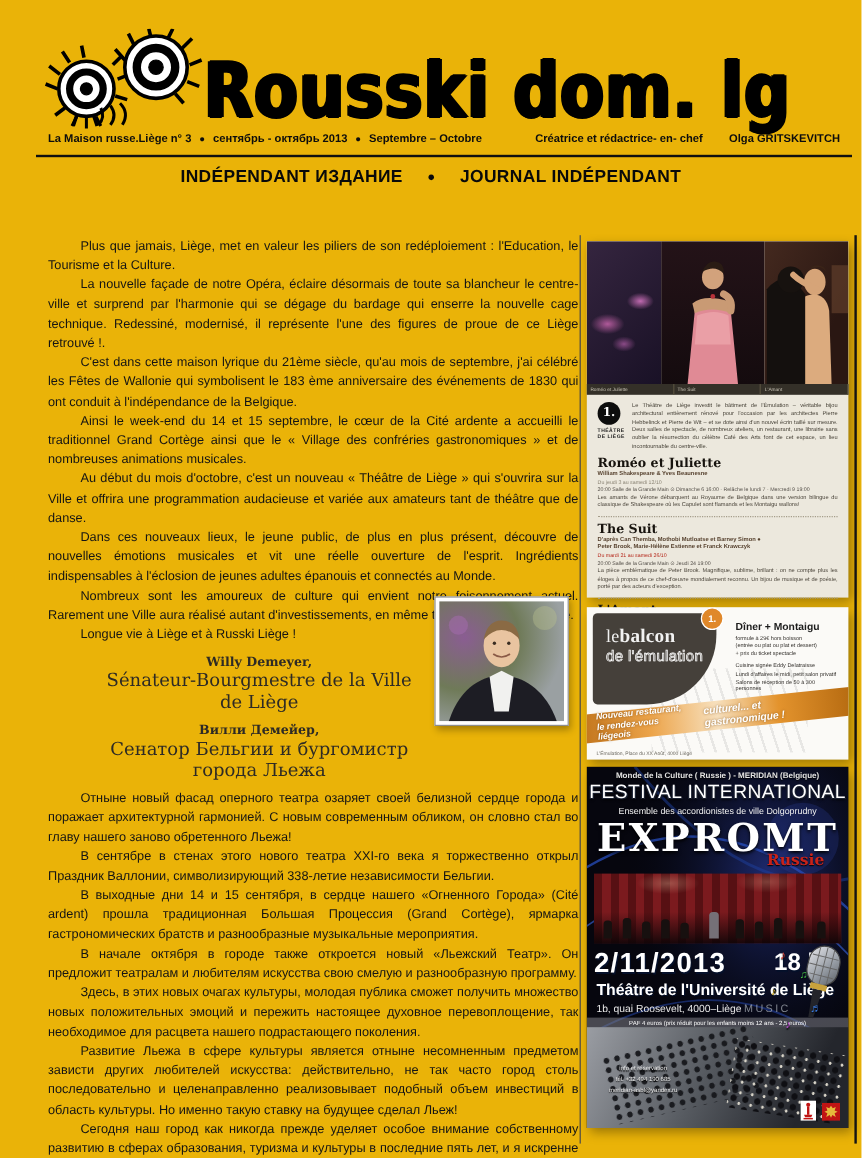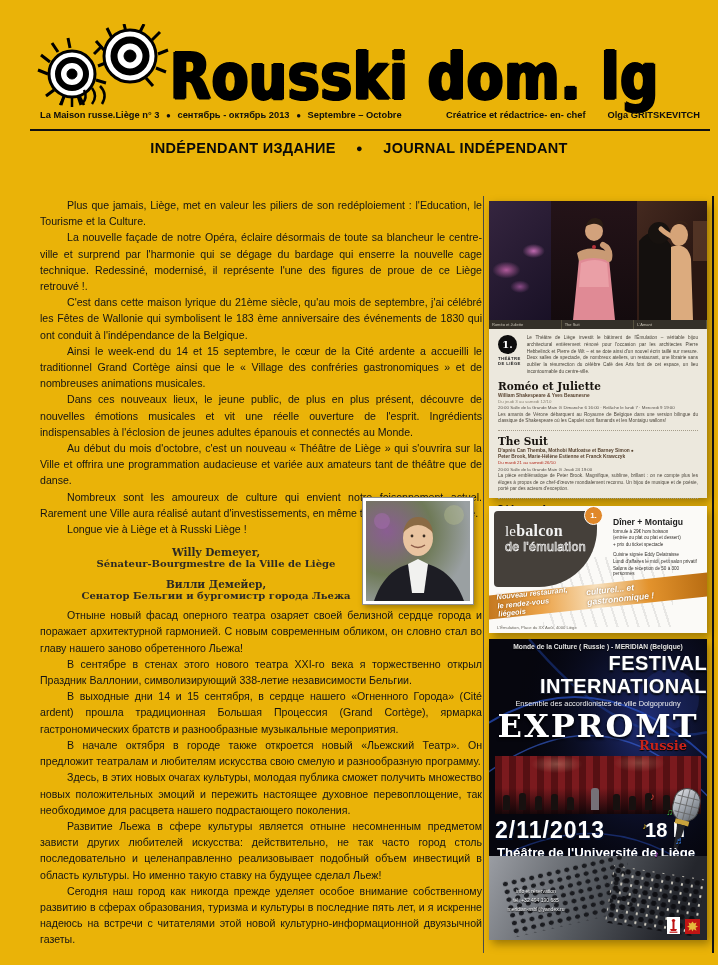--- a/index.html
+++ b/index.html
@@ -21,21 +21,21 @@
   .subtitle{position:absolute;left:0;right:0;top:140px;text-align:center;font-size:14.5px;
        font-weight:bold;letter-spacing:.3px;color:#0a0a0a;}
   .subtitle .dot{font-size:11px;margin:0 16px;vertical-align:1px;}
 
   
   .col{position:absolute;left:40px;top:197px;width:442px;}
   .col p{margin:0;text-indent:27px;text-align:justify;font-size:10.6px;line-height:16.2px;color:#141414;}
   .wrap{width:312px;position:relative;}
   .sig{margin-top:9px;margin-left:40px;text-align:center;font-family:"DejaVu Serif",serif;color:#2d2a25;}
   .sig-name{font-weight:bold;font-size:10.5px;}
-  .sig-title{font-weight:bold;font-size:10px;}
+  .sig-title{font-weight:normal;font-size:15px;}
   .sig-ru{margin-top:9px;}
   .ru-block{margin-top:6px;}
   .photo-frame{position:absolute;left:322px;top:300px;width:104px;background:#fff;border:1px solid #8d8d8d;
        padding:3px;box-shadow:2px 3px 6px rgba(0,0,0,.3);}
   .photo-frame svg{display:block;}
 
   .vline{position:absolute;left:483px;top:196px;height:757px;width:1px;background:#4a4a4a;}
   .edge{position:absolute;right:4px;top:196px;height:757px;width:2px;background:#151515;}
 
   
@@ -88,21 +88,21 @@
        background:linear-gradient(90deg,#c0731a,#eca44a 26%,#f7e0bd 50%,#e3932d 72%,#b3680f);
        display:flex;align-items:center;gap:12px;padding:0 16px;}
   .banner-a{font-style:italic;font-weight:bold;color:#fff;font-size:7.4px;line-height:1.2;text-shadow:0 0 2px rgba(110,60,0,.7);}
   .banner-b{font-style:italic;font-weight:bold;color:#fff;font-size:8.6px;text-shadow:0 0 2px rgba(110,60,0,.7);}
   .p2-footer{position:absolute;left:8px;bottom:3px;font-size:4.2px;color:#6a675f;}
 
   
   .p3{top:639px;height:301px;background:#06060e;color:#fff;overflow:hidden;}
   .p3 svg.streaks{position:absolute;left:0;top:0;}
   .orgs{position:relative;text-align:center;font-size:6.7px;font-weight:bold;color:#e2e2e2;margin-top:4px;text-shadow:0 1px 1px #000;}
-  .festival{position:relative;text-align:right;font-size:20px;font-weight:bold;letter-spacing:.4px;color:#fff;
+  .festival{position:relative;text-align:center;font-size:16px;font-weight:normal;letter-spacing:.4px;color:#fff;
        margin-top:2px;text-shadow:1px 1px 0 #1a2030,-1px 1px 0 #1a2030,0 2px 2px #000;}
   .ensemble{position:relative;text-align:center;font-size:7.4px;color:#efefef;margin-top:1px;}
   .expromt{position:relative;text-align:center;font-family:"DejaVu Serif",serif;font-weight:bold;font-size:32px;
        letter-spacing:2px;line-height:1;margin-top:2px;text-shadow:0 2px 3px #000;}
   .russie{position:relative;text-align:right;padding-right:20px;font-family:"DejaVu Serif",serif;font-weight:bold;
        font-size:13px;color:#c8231a;margin-top:-4px;text-shadow:0 1px 1px #000;}
   .stage{position:relative;height:58px;margin:3px 6px 0 6px;background:
        radial-gradient(26px 9px at 30% 14%,rgba(255,225,185,.28),transparent),
        radial-gradient(26px 9px at 70% 12%,rgba(255,225,185,.22),transparent),
        linear-gradient(rgba(0,0,0,0) 55%,rgba(8,4,6,.85)),
@@ -167,22 +167,22 @@
     <span>INDÉPENDANT ИЗДАНИЕ</span>
     <span class="dot">●</span>
     <span>JOURNAL INDÉPENDANT</span>
   </div>
 
   <div class="col">
     <p>Plus que jamais, Liège, met en valeur les piliers de son redéploiement : l'Education, le Tourisme et la Culture.</p>
     <p>La nouvelle façade de notre Opéra, éclaire désormais de toute sa blancheur le centre-ville et surprend par l'harmonie qui se dégage du bardage qui enserre la nouvelle cage technique. Redessiné, modernisé, il représente l'une des figures de proue de ce Liège retrouvé !.</p>
     <p>C'est dans cette maison lyrique du 21ème siècle, qu'au mois de septembre, j'ai célébré les Fêtes de Wallonie qui symbolisent le 183 ème anniversaire des événements de 1830 qui ont conduit à l'indépendance de la Belgique.</p>
     <p>Ainsi le week-end du 14 et 15 septembre, le cœur de la Cité ardente a accueilli le traditionnel Grand Cortège ainsi que le « Village des confréries gastronomiques » et de nombreuses animations musicales.</p>
+    <p>Au début du mois d'octobre, c'est un nouveau « Théâtre de Liège » qui s'ouvrira sur la Ville et offrira une programmation audacieuse et variée aux amateurs tant de théâtre que de danse.</p>
     <p>Dans ces nouveaux lieux, le jeune public, de plus en plus présent, découvre de nouvelles émotions musicales et vit une réelle ouverture de l'esprit. Ingrédients indispensables à l'éclosion de jeunes adultes épanouis et connectés au Monde.</p>
-    <p>Au début du mois d'octobre, c'est un nouveau « Théâtre de Liège » qui s'ouvrira sur la Ville et offrira une programmation audacieuse et variée aux amateurs tant de théâtre que de danse.</p>
     <p>Nombreux sont les amoureux de culture qui envient notre foisonnement actuel. Rarement une Ville aura réalisé autant d'investissements, en même temps, dans ce domaine.</p>
 
     <div class="wrap">
       <p>Longue vie à Liège et à Russki Liège !</p>
       <div class="sig">
         <div class="sig-name">Willy Demeyer,</div>
         <div class="sig-title">Sénateur-Bourgmestre de la Ville de Liège</div>
         <div class="sig-name sig-ru">Вилли Демейер,</div>
         <div class="sig-title">Сенатор Бельгии и бургомистр города Льежа</div>
       </div>

